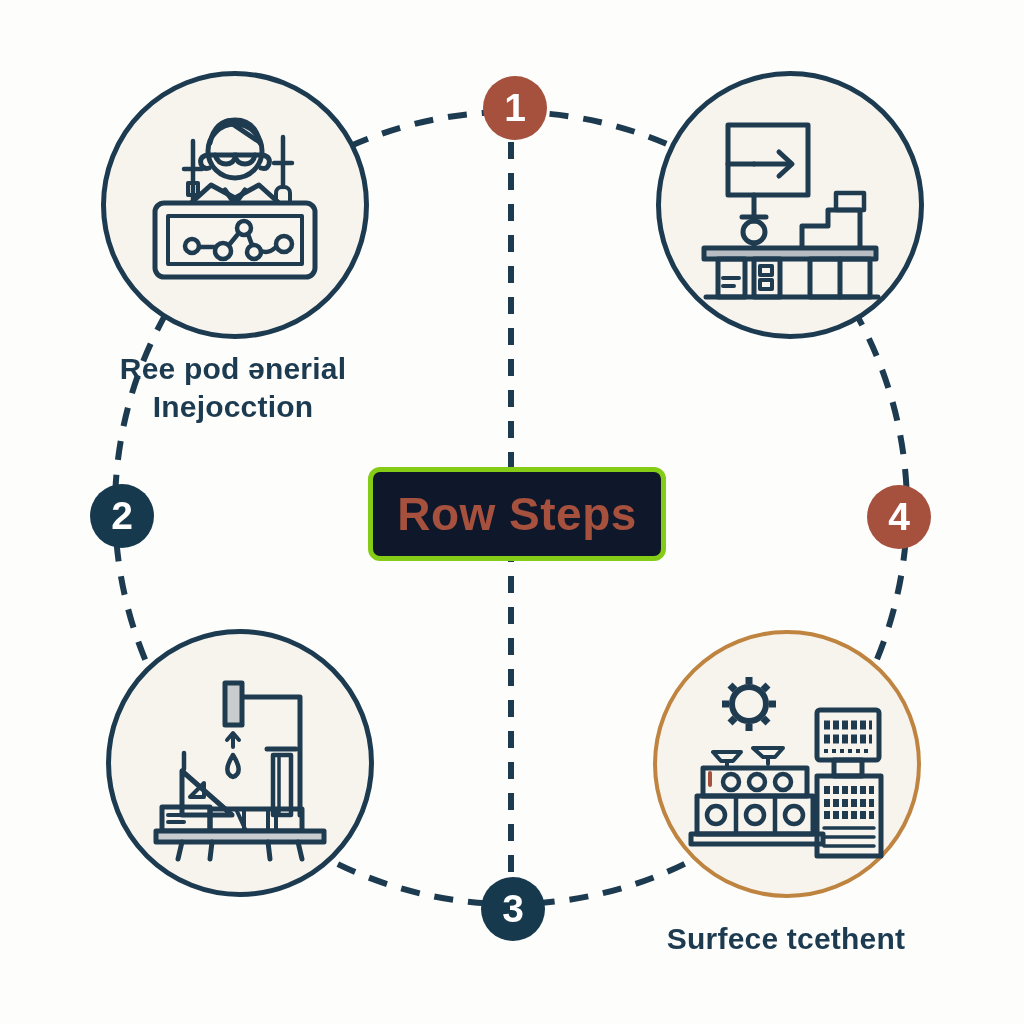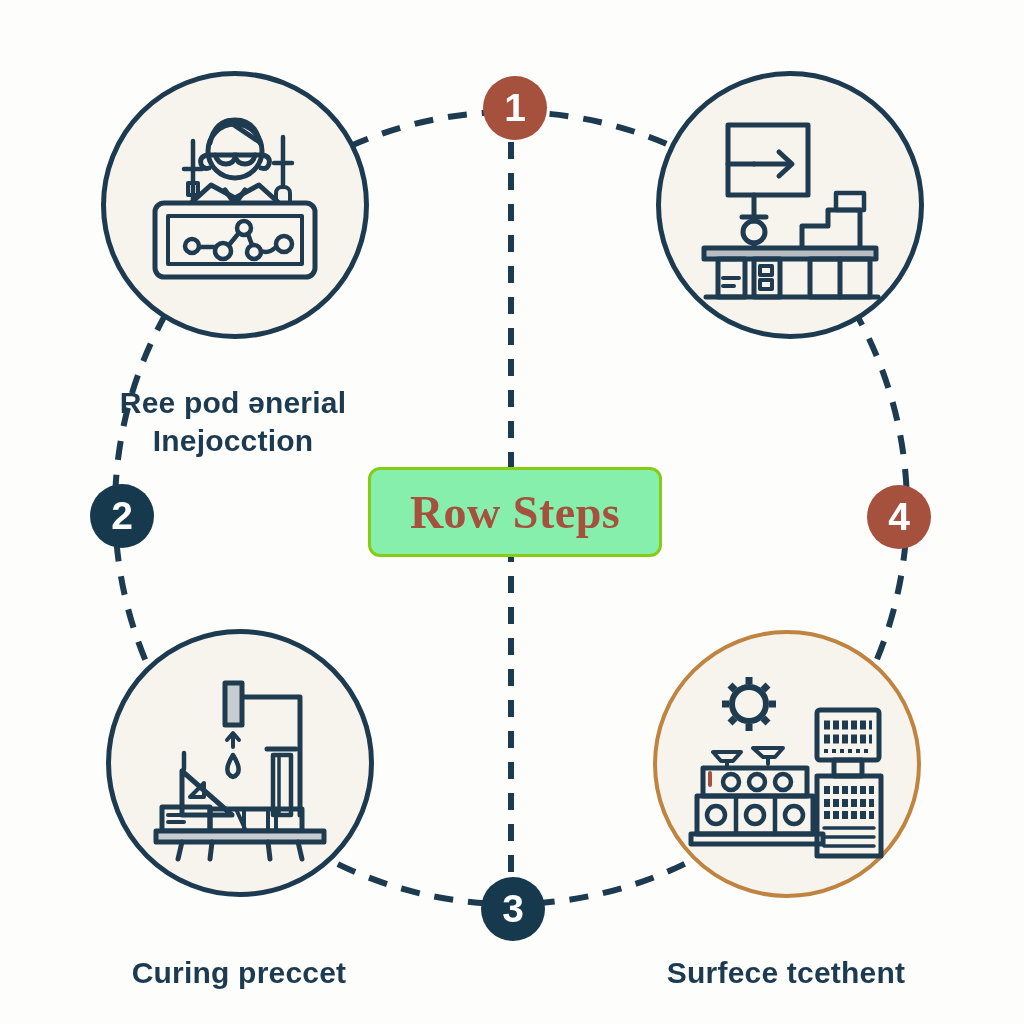--- a/index.html
+++ b/index.html
@@ -21,26 +21,26 @@
   .badge{
     position:absolute;width:64px;height:64px;border-radius:50%;
     display:flex;align-items:center;justify-content:center;
     color:#ffffff;font-size:39px;font-weight:bold;z-index:2;
   }
   .badge-brick{background:#a6503e;}
   .badge-navy{background:#17394e;}
   .node-label{
     position:absolute;z-index:1;
     color:#1d3b50;font-size:30px;font-weight:bold;line-height:1.25;
-    text-align:center;white-space:pre-line;letter-spacing:0.2px;margin-top:34px;
+    text-align:center;white-space:pre-line;letter-spacing:0.2px;
   }
   .title-box{
     position:absolute;left:368px;top:467px;width:288px;height:84px;
-    border:3px solid #84cc16;border-radius:12px;background:#86efac;
-    display:flex;align-items:center;justify-content:center;z-index:2;font-family:Liberation Serif, serif;
+    border:5px solid #84cc16;border-radius:12px;background:#0f172a;
+    display:flex;align-items:center;justify-content:center;z-index:2;
   }
   .title-text{color:#a6503e;font-size:46px;font-weight:600;letter-spacing:0.5px;}
   .lbl-tl{left:48px;top:350px;width:370px;}
   .lbl-tr{left:595px;top:350px;width:400px;}
   .lbl-bl{left:59px;top:920px;width:360px;}
   .lbl-br{left:586px;top:920px;width:400px;}
   .node-tl{left:101px;top:71px;}
   .node-tr{left:656px;top:71px;}
   .node-bl{left:106px;top:629px;}
   .node-br{left:653px;top:630px;}
@@ -193,16 +193,15 @@
   <div class="badge badge-brick badge-4">
     <span>4</span>
   </div>
 
   <div class="title-box">
     <span class="title-text">Row Steps</span>
   </div>
 
   <div class="node-label lbl-tl">Ree pod ǝnerial
 Inejocction</div>
-  <div class="node-label lbl-bl">Curing preccet</div>
   <div class="node-label lbl-br">Surfece tcethent</div>
 
 </div>
 
 </body></html>

